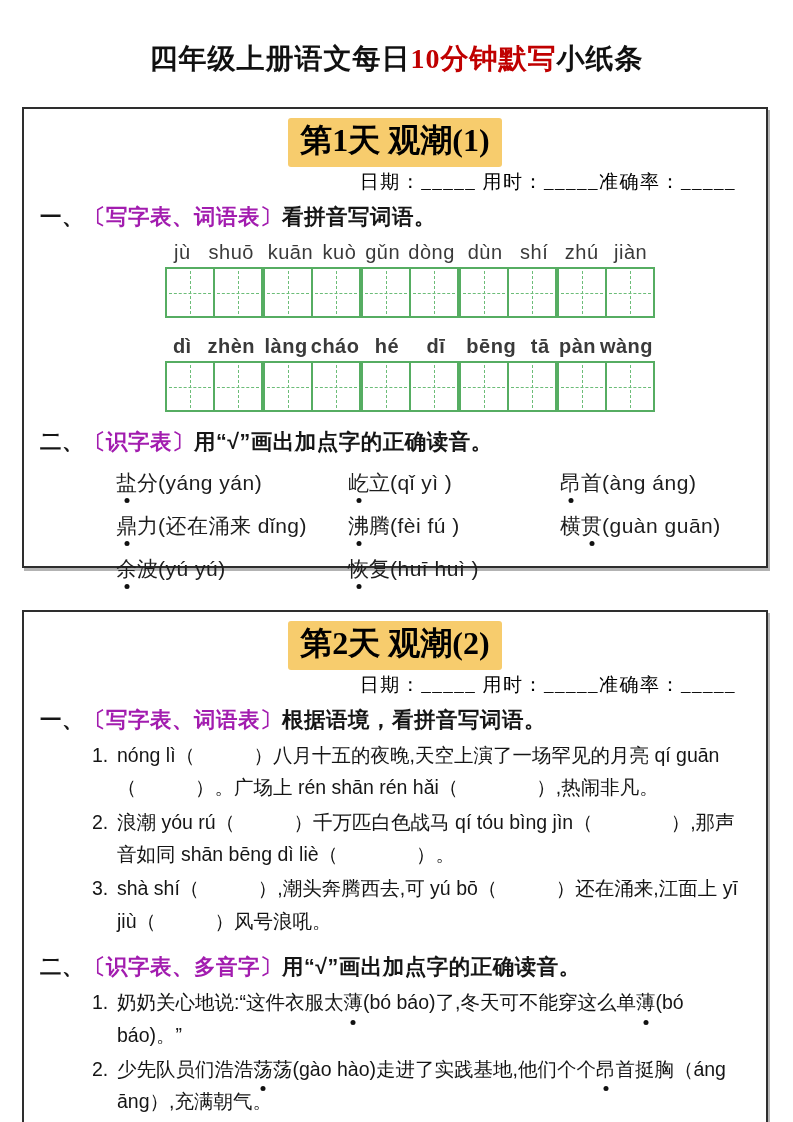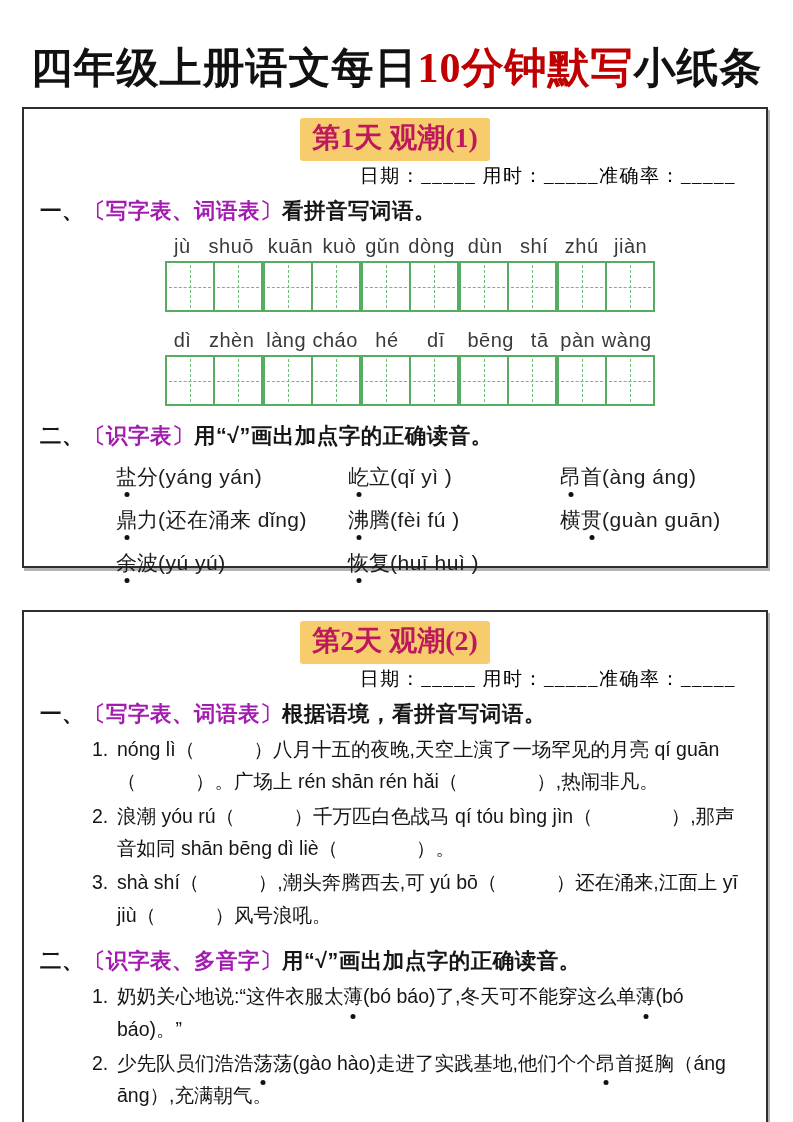--- a/index.html
+++ b/index.html
@@ -3,55 +3,55 @@
 <meta charset="utf-8">
 <style>
   html,body { margin:0; padding:0; background:#fff; }
   .page {
     position:relative; width:793px; height:1122px; background:#ffffff;
     font-family:"Liberation Sans", sans-serif; color:#1a1a1a; overflow:hidden;
   }
   .main-title {
     position:absolute; top:40px; left:0; right:0; text-align:center;
     font-family:"Liberation Serif","DejaVu Serif",serif;
-    font-size:42px; font-weight:bold; letter-spacing:1px; color:#111;
+    font-size:28px; font-weight:bold; letter-spacing:1px; color:#111;
     white-space:nowrap;
   }
   .main-title .red { color:#c00000; }
 
   .sec-box {
     position:absolute; left:22px; width:746px; box-sizing:border-box;
     border:2px solid #2e2e2e; background:#fff;
     box-shadow:2px 3px 0 #b3b3b3;
   }
   #sec1 { top:107px; height:461px; }
   #sec2 { top:610px; height:556px; }
 
   .badge-row { text-align:center; margin-top:9px; }
   .badge {
     display:inline-block; background:#f7cc6d; padding:1px 12px 4px;
     font-family:"Liberation Serif","DejaVu Serif",serif;
-    font-size:28px; font-weight:bold; color:#be185d; border-radius:3px;
+    font-size:32px; font-weight:bold; color:#000000; border-radius:3px;
   }
   .date-line {
     text-align:right; padding-right:30px; margin-top:2px;
     font-family:"Liberation Serif","DejaVu Serif",serif;
     font-size:19px; letter-spacing:1.5px; color:#000000;
   }
   .qhead {
     margin-top:7px; padding-left:16px; font-size:21.5px; font-weight:600;
     color:#161616; letter-spacing:0.5px;
   }
   .qhead .gtag { color:#a21caf; }
   .qhead.second { margin-top:15px; }
 
   
   .pinyin-rows { margin-top:10px; }
   .pin-row { display:flex; justify-content:center; padding:0 26px 0 56px; }
-  .pin-row + .pin-row { margin-top:17px; }
+  .pin-row + .pin-row { margin-top:17px;font-weight:bold; }
   .pgroup { width:98px; }
   .syls {
     display:flex; justify-content:space-around; white-space:nowrap;
     font-size:20px; color:#3a3a3a; margin-bottom:3px; letter-spacing:0.5px;
   }
   .tzg { display:flex; width:98px; height:51px; box-sizing:border-box; border:2px solid #56ad62; }
   .cell { flex:1; position:relative; }
   .cell + .cell { border-left:2px solid #56ad62; }
   .cell::before {
     content:""; position:absolute; left:2px; right:2px; top:50%;

